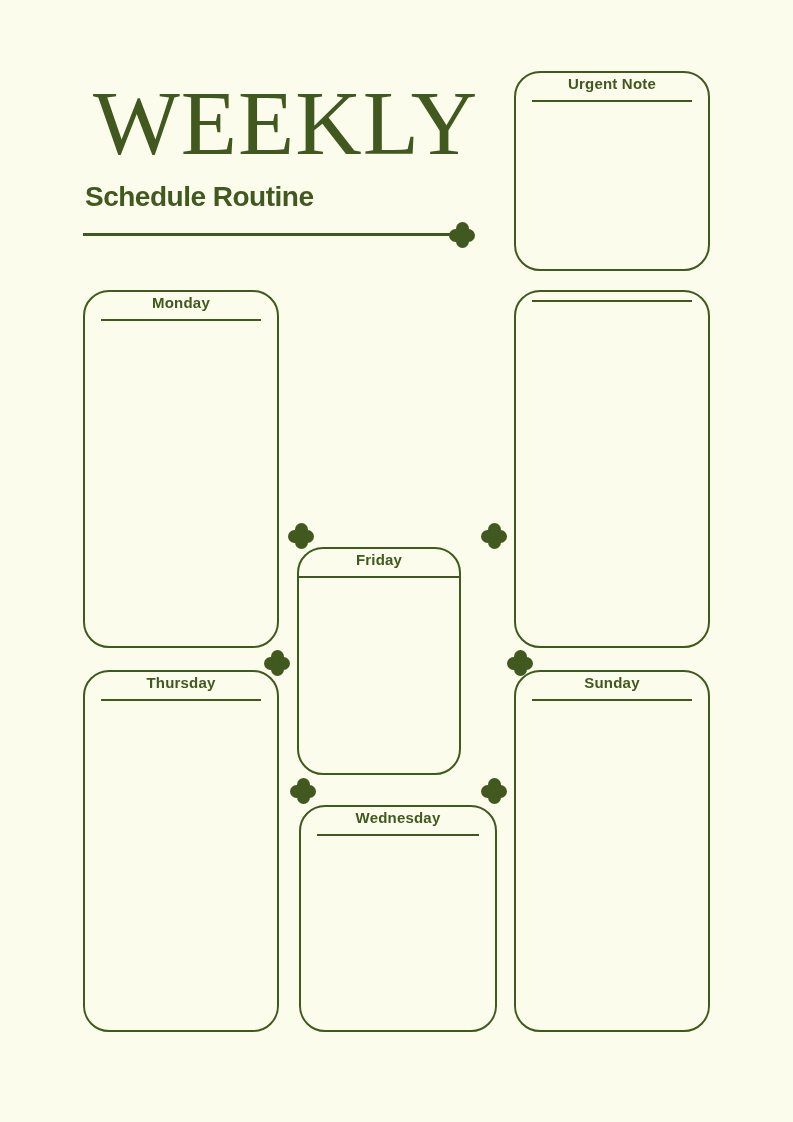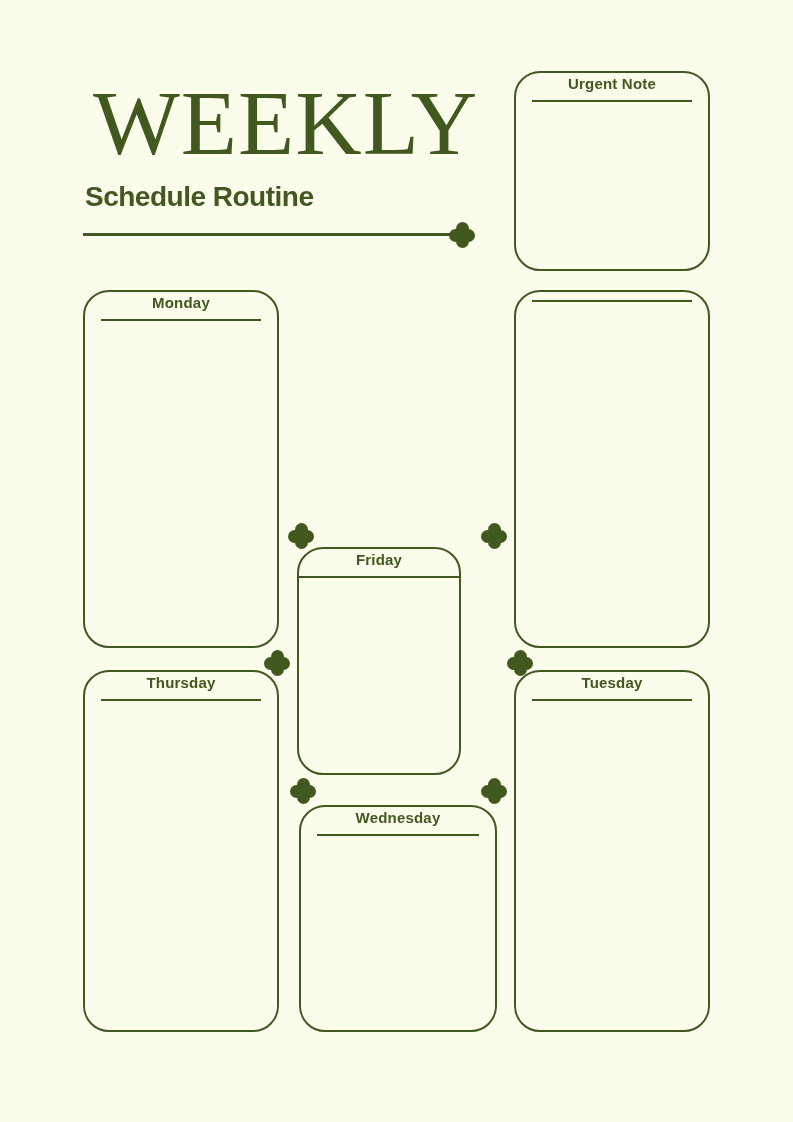--- a/index.html
+++ b/index.html
@@ -174,21 +174,21 @@
     <div class="card-body"></div>
   </div>
 
   <div class="card" id="card-thursday">
     <div class="card-label">Thursday</div>
     <div class="card-rule" style="width:160px;"></div>
     <div class="card-body"></div>
   </div>
 
   <div class="card" id="card-saturday">
-    <div class="card-label">Tuesday</div>
+    <div class="card-label">Sunday</div>
     <div class="card-rule" style="width:160px;"></div>
     <div class="card-body"></div>
   </div>
 
   <div class="card" id="card-sunday">
     <div class="card-label">Wednesday</div>
     <div class="card-rule" style="width:162px;"></div>
     <div class="card-body"></div>
   </div>
 

